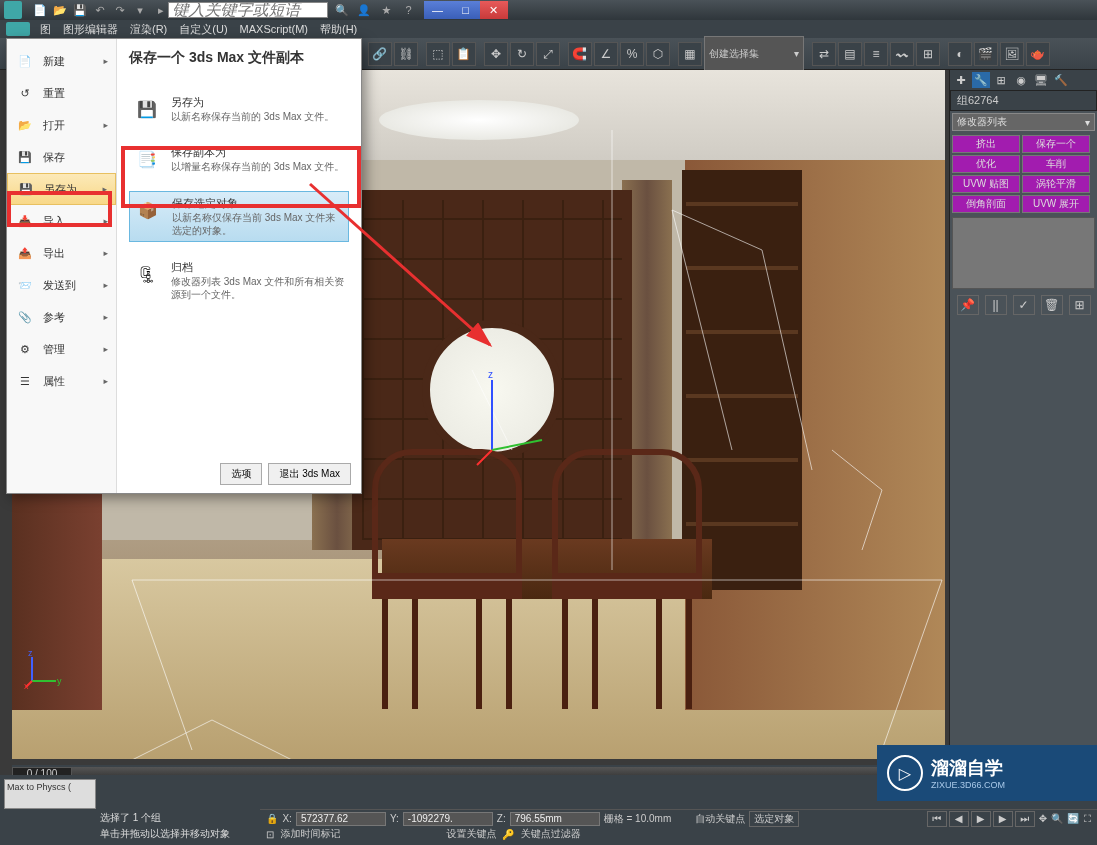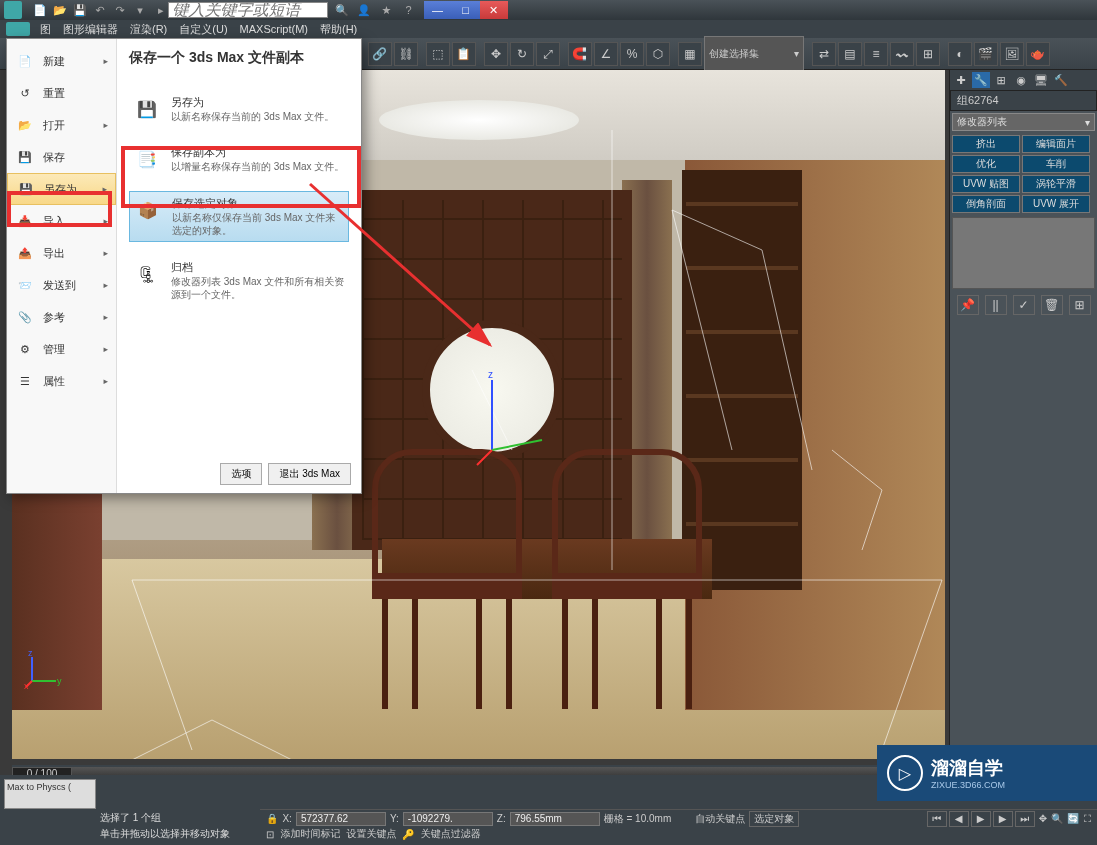--- a/index.html
+++ b/index.html
@@ -58,21 +58,21 @@
 .viewport { position: absolute; left: 12px; top: 70px; right: 152px; bottom: 86px; background: linear-gradient(180deg, #d8d8d0 0%, #b8a890 60%, #8a7050 100%); overflow: hidden; }
 .viewport .axis-gizmo { position: absolute; left: 12px; bottom: 70px; width: 40px; height: 40px; }
 
 
 .right-panel { position: absolute; right: 0; top: 70px; width: 148px; bottom: 86px; background: #4a5258; border-left: 1px solid #222; }
 .right-panel .rp-tabs { height: 20px; display: flex; gap: 2px; padding: 2px; background: #3a4248; }
 .right-panel .rp-tabs span { width: 18px; height: 16px; display: inline-flex; align-items: center; justify-content: center; font-size: 11px; color: #ccc; }
 .right-panel .rp-header { background: #3a4248; color: #ccc; font-size: 11px; padding: 2px 6px; border: 1px solid #222; }
 .right-panel .rp-dropdown { margin: 2px; height: 18px; background: #666; border: 1px solid #888; color: #ddd; font-size: 10px; padding: 0 4px; display: flex; align-items: center; justify-content: space-between; }
 .right-panel .rp-btns { display: flex; flex-wrap: wrap; gap: 2px; padding: 2px; }
-.right-panel .rp-btns button { width: 68px; height: 18px; font-size: 10px; background: #0c4a6e; border: 1px solid #777; color: #ddd; }
+.right-panel .rp-btns button { width: 68px; height: 18px; font-size: 10px; background: #a21caf; border: 1px solid #777; color: #ddd; }
 .right-panel .rp-list { margin: 2px; height: 72px; background: #777; border: 1px solid #555; }
 .right-panel .rp-tool-row { display: flex; gap: 6px; padding: 4px; justify-content: center; }
 .right-panel .rp-tool-row span { width: 22px; height: 20px; border: 1px solid #666; display: inline-flex; align-items: center; justify-content: center; color: #ccc; font-size: 12px; }
 
 
 .timeline { position: absolute; left: 12px; right: 152px; bottom: 64px; height: 16px; background: #3a4248; display: flex; align-items: center; }
 .timeline .frame-box { width: 60px; background: #222; color: #ccc; font-size: 10px; text-align: center; border: 1px solid #555; }
 .timeline .track { flex: 1; height: 12px; background: linear-gradient(#555, #333); position: relative; }
 
 
@@ -368,21 +368,21 @@
     <span>🖥</span>
     <span>🔨</span>
   </div>
   <div class="rp-header">组62764</div>
   <div class="rp-dropdown">
     <span>修改器列表</span>
       <span>▾</span>
   </div>
   <div class="rp-btns">
     <button>挤出</button>
-    <button>编辑面片</button>
+    <button>保存一个</button>
     <button>优化</button>
     <button>车削</button>
     <button>UVW 贴图</button>
     <button>涡轮平滑</button>
     <button>倒角剖面</button>
     <button>UVW 展开</button>
   </div>
   <div class="rp-list"></div>
   <div class="rp-tool-row">
     <span>📌</span>
@@ -422,21 +422,21 @@
       <span>⏭</span>
     </div>
     <span>✥</span>
     <span>🔍</span>
     <span>🔄</span>
     <span>⛶</span>
   </div>
   <div class="bottom-row2" style="position:absolute;bottom:2px;left:260px;right:0;">
     <span>⊡</span>
     <span>添加时间标记</span>
-    <span style="">设置关键点</span>
+    <span style="margin-left:100px;">设置关键点</span>
     <span>🔑</span>
     <span>关键点过滤器</span>
   </div>
 </div>
 
 <div class="watermark">
   <div class="wm-icon">▷</div>
   <div class="wm-text">
     <div class="wm-title">溜溜自学</div>
     <div class="wm-url">ZIXUE.3D66.COM</div>

